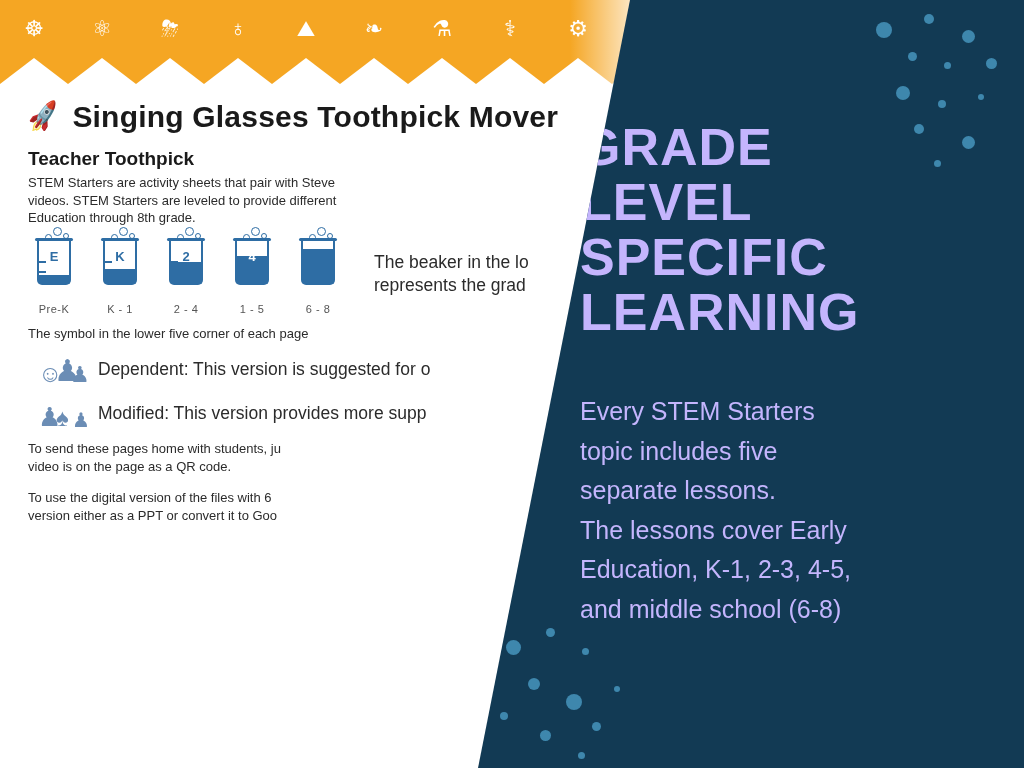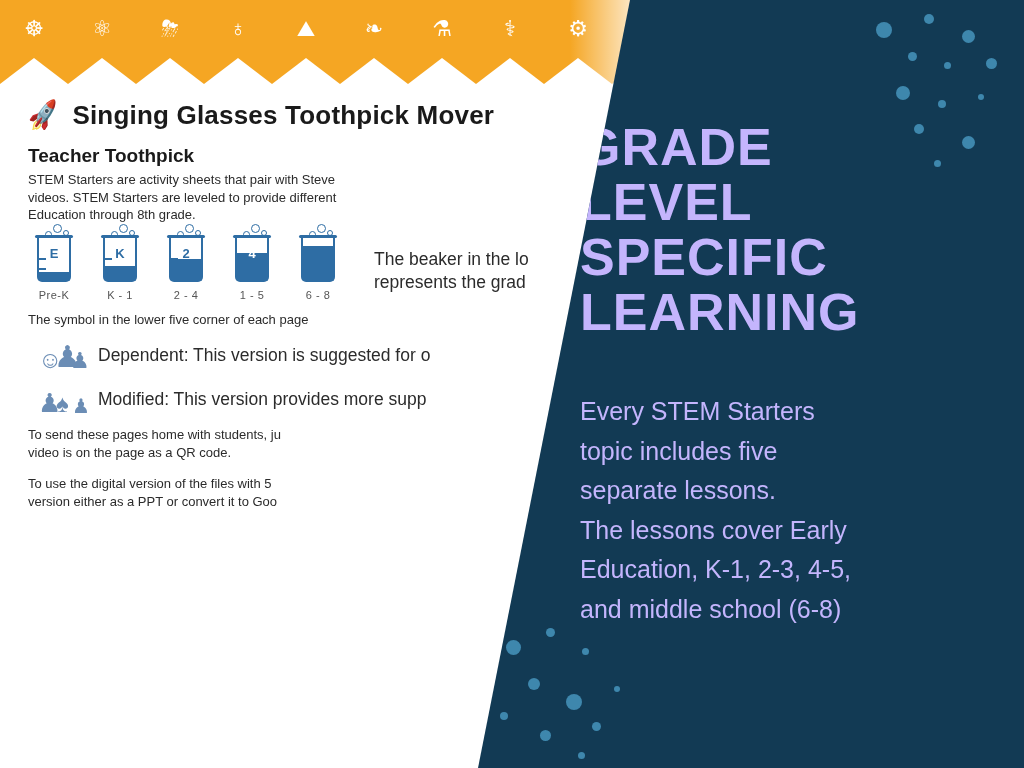--- a/index.html
+++ b/index.html
@@ -82,21 +82,21 @@
     align-items: center;
     gap: 12px;
     margin-bottom: 14px;
   }
   #rocket-icon {
     font-size: 26px;
     line-height: 1;
     transform: rotate(-10deg);
   }
   #doc-title {
-    font-size: 26px;
+    font-size: 30px;
     font-weight: bold;
     color: #1a1a1a;
     letter-spacing: 0.2px;
   }
   #teacher-heading {
     font-size: 19px;
     font-weight: bold;
     color: #1a1a1a;
     margin-bottom: 4px;
   }
@@ -177,21 +177,21 @@
     position: absolute;
     display: block;
     border: 1.5px solid #2e6da4;
     border-radius: 50%;
     background: transparent;
   }
   .bubbles i:nth-child(1) { width: 5px; height: 5px; left: 2px; top: 9px; }
   .bubbles i:nth-child(2) { width: 7px; height: 7px; left: 10px; top: 2px; }
   .bubbles i:nth-child(3) { width: 4px; height: 4px; left: 20px; top: 8px; }
   .beaker-caption {
-    margin-top: 7px;
+    margin-top: 18px;
     font-size: 11px;
     color: #555555;
     letter-spacing: 0.5px;
   }
   #beaker-text {
     margin-left: 30px;
     font-size: 17.5px;
     line-height: 1.35;
     color: #2b2b2b;
     padding-top: 10px;
@@ -424,21 +424,21 @@
         <span class="person-icon">
           <span class="p" style="left:0px; font-size:26px;">♟</span>
           <span class="p" style="left:18px; font-size:24px;">♠</span>
           <span class="p" style="left:34px; font-size:20px;">♟</span>
         </span>
         <span class="version-text">Modified: This version provides more supp</span>
       </div>
 
       <p class="para">To send these pages home with students, ju
 video is on the page as a QR code.</p>
-      <p class="para">To use the digital version of the files with 5
+      <p class="para">To use the digital version of the files with 6
 version either as a PPT or convert it to Goo</p>
 
     </div>
 
     <div id="doc-fade"></div>
   </div>
 
   <div id="navy-panel">
 
     <span class="dot" style="left:876px; top:22px; width:16px; height:16px;"></span>

